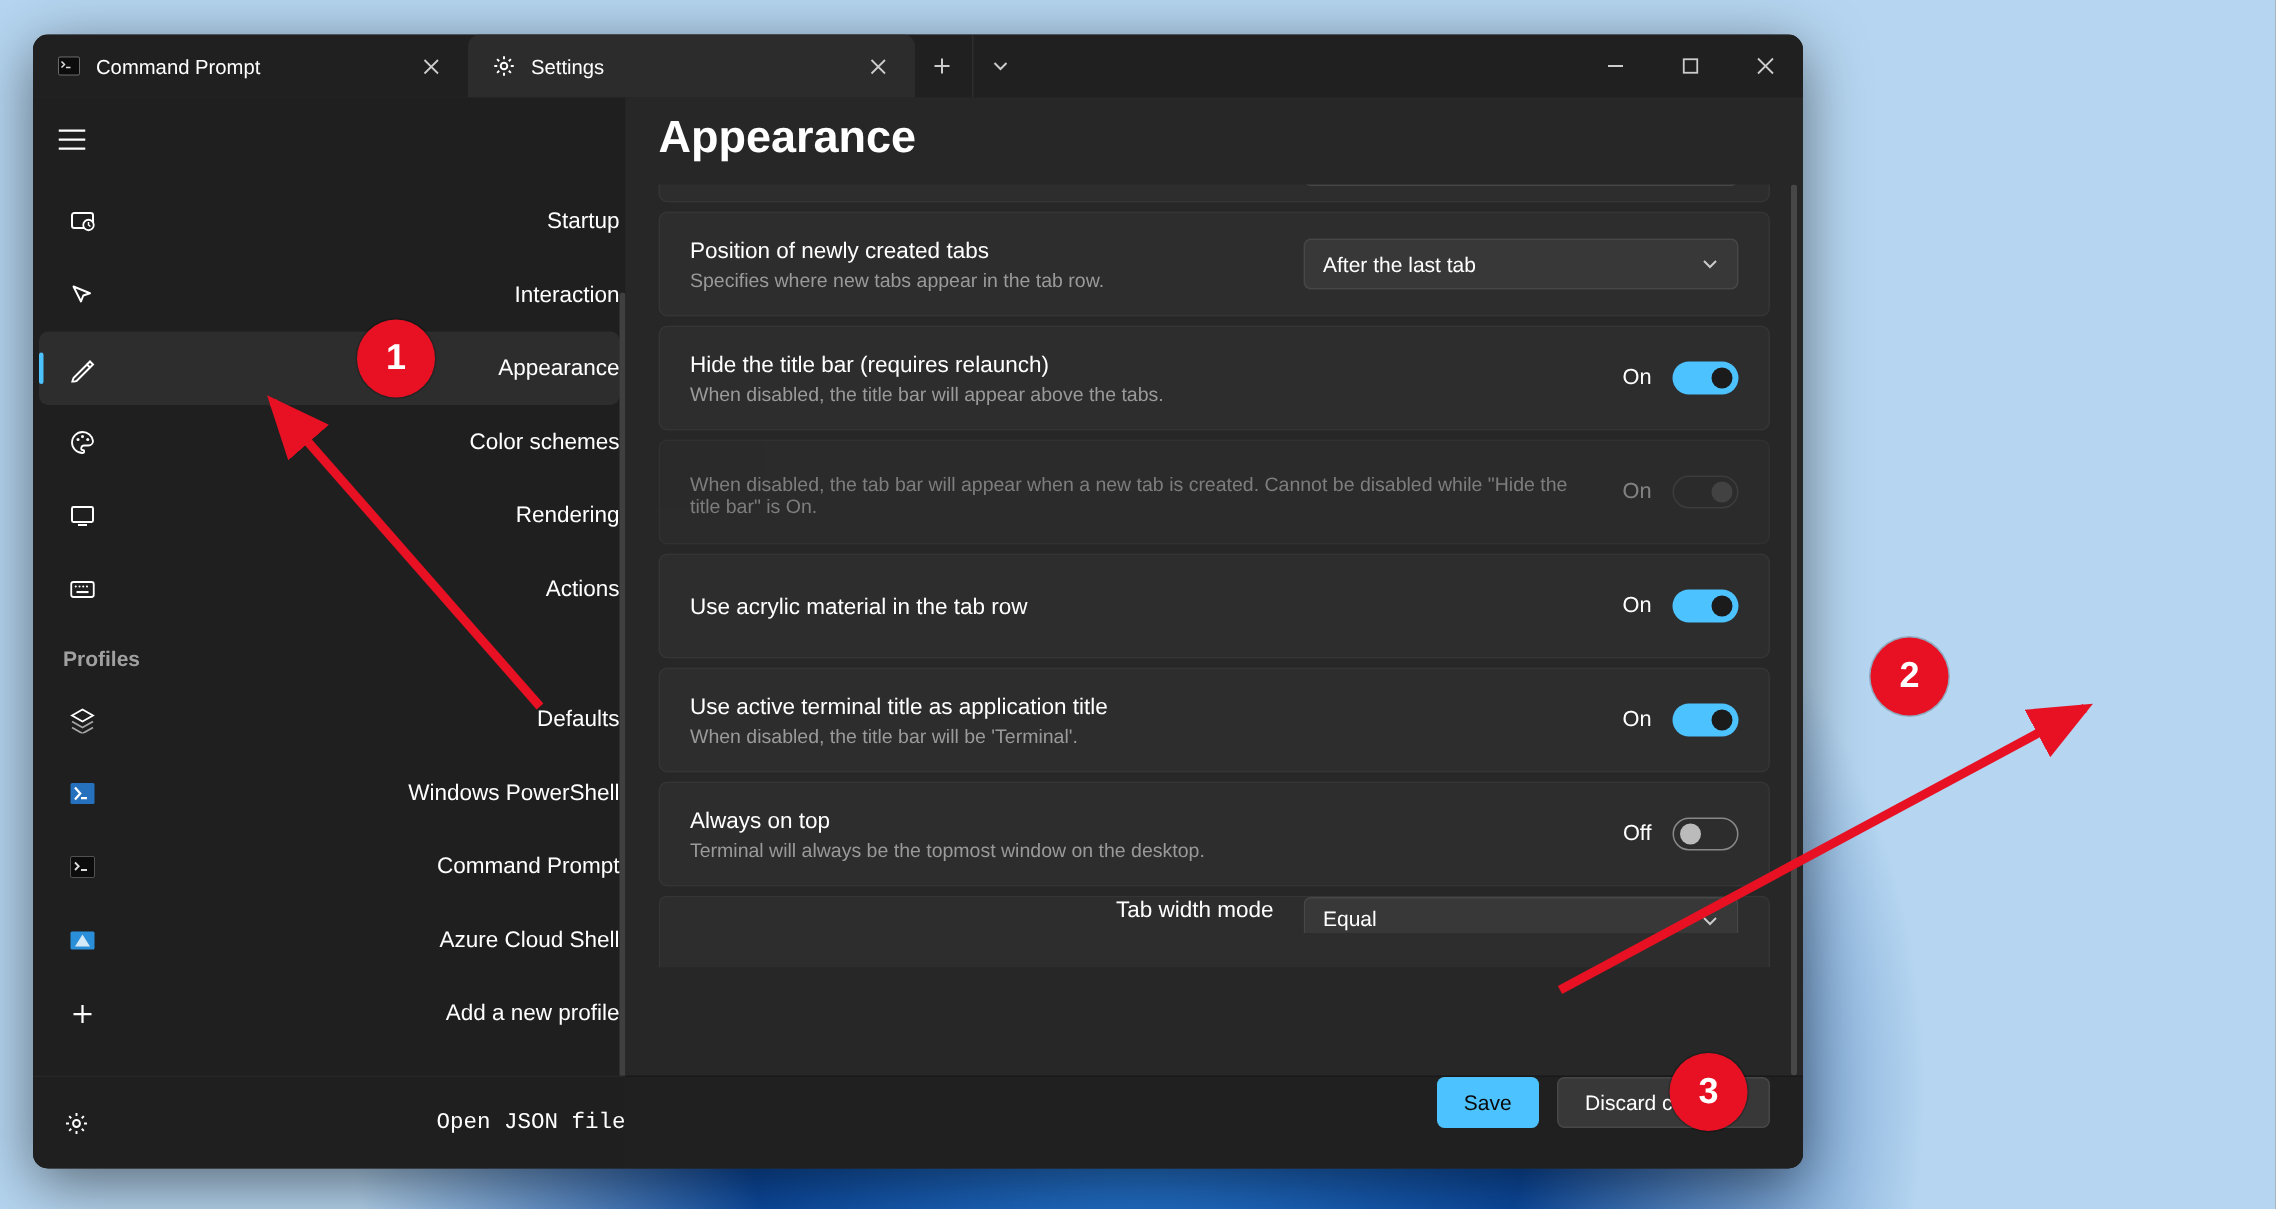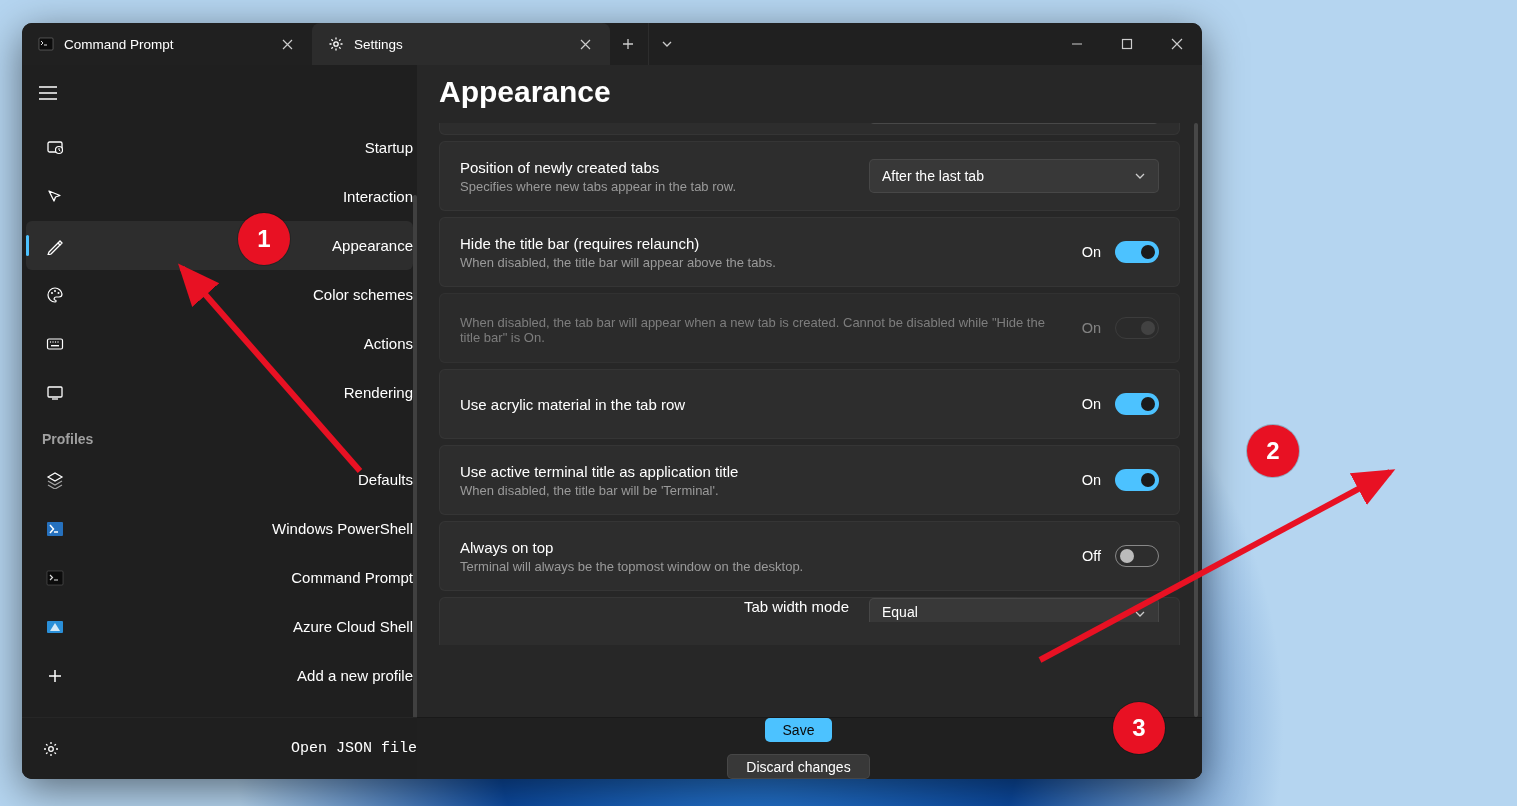--- a/index.html
+++ b/index.html
@@ -169,25 +169,23 @@
     background:rgba(255,255,255,0.15);
     border-radius:2px;
   }
 
   
   .footer {
     height: 62px;
     background:#202020;
     display:flex;
     justify-content:flex-end;
-    align-items:center;
     gap:12px;
     padding-right: 22px;
     border-top:1px solid rgba(0,0,0,0.2);
-    flex-direction:column;
   }
   .btn {
     height:34px;
     padding: 0 18px;
     border-radius:5px;
     font-size:14px;
     display:flex; align-items:center;
     border:none;
     cursor:pointer;
   }
@@ -321,39 +319,39 @@
                 <circle cx="9" cy="5" r="1" fill="#fff"></circle>
                 <circle cx="12.5" cy="7" r="1" fill="#fff"></circle>
               </svg>
           </span>
           <span>Color schemes</span>
         </div>
 
         <div class="sideitem">
           <span class="side-icon">
             <svg width="18" height="18" viewBox="0 0 18 18">
+                <rect x="2" y="3" width="14" height="10" rx="1" fill="none" stroke="#fff" stroke-width="1.3"></rect>
+                <path d="M6 15h6" stroke="#fff" stroke-width="1.3"></path>
+              </svg>
+          </span>
+          <span>Rendering</span>
+        </div>
+
+        <div class="sideitem">
+          <span class="side-icon">
+            <svg width="18" height="18" viewBox="0 0 18 18">
                 <rect x="1.5" y="4" width="15" height="10" rx="1.5" fill="none" stroke="#fff" stroke-width="1.2"></rect>
                 <circle cx="4.5" cy="7" r="0.7" fill="#fff"></circle>
                 <circle cx="7" cy="7" r="0.7" fill="#fff"></circle>
                 <circle cx="9.5" cy="7" r="0.7" fill="#fff"></circle>
                 <circle cx="12" cy="7" r="0.7" fill="#fff"></circle>
                 <rect x="5" y="10" width="8" height="1.4" fill="#fff"></rect>
               </svg>
           </span>
           <span>Actions</span>
-        </div>
-
-        <div class="sideitem">
-          <span class="side-icon">
-            <svg width="18" height="18" viewBox="0 0 18 18">
-                <rect x="2" y="3" width="14" height="10" rx="1" fill="none" stroke="#fff" stroke-width="1.3"></rect>
-                <path d="M6 15h6" stroke="#fff" stroke-width="1.3"></path>
-              </svg>
-          </span>
-          <span>Rendering</span>
         </div>
 
         <div class="sidecat">Profiles</div>
 
         <div class="sideitem">
           <span class="side-icon">
             <svg width="18" height="18" viewBox="0 0 18 18">
                 <path d="M2 6l7-4 7 4-7 4z" fill="none" stroke="#fff" stroke-width="1.2"></path>
                 <path d="M2 10l7 4 7-4M2 14l7 4 7-4" fill="none" stroke="#fff" stroke-width="1.2" opacity="0.6"></path>
               </svg>

